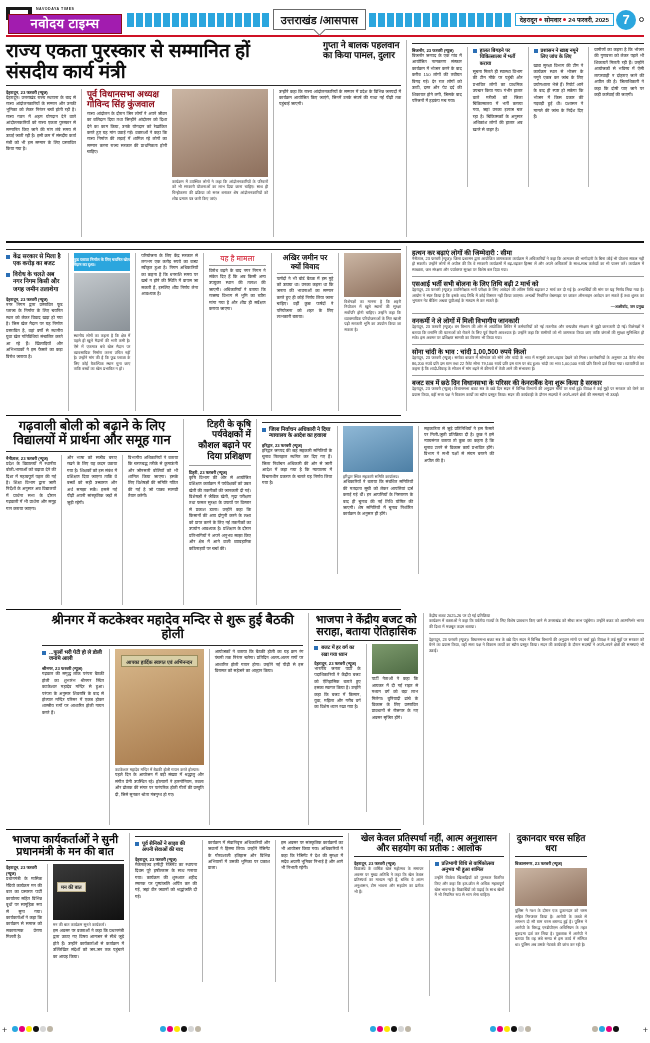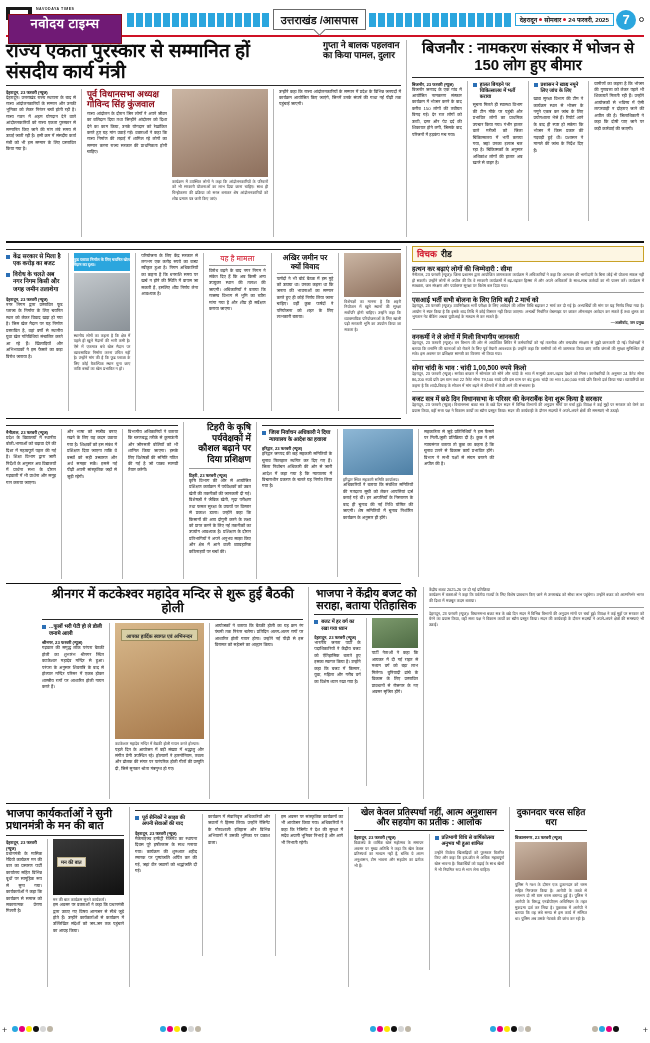--- a/index.html
+++ b/index.html
@@ -11,21 +11,21 @@
     position:relative;
   }
   .page { width:650px; height:1043px; position:relative; padding:0 6px; }
 
   
   .masthead { height:34px; position:relative; display:flex; align-items:center; padding-top:5px; }
   .logo-block { position:relative; width:118px; height:26px; flex:0 0 auto; }
   .logo-corner { position:absolute; left:0; top:0; width:26px; height:13px; background:#1a1a1a; }
   .logo-corner:after{ content:""; position:absolute; left:4px; top:3px; width:18px; height:10px; background:#fff;}
   .logo-eng { position:absolute; left:30px; top:0px; font-size:3.6px; letter-spacing:.5px; color:#222; font-weight:bold; }
-  .logo-main { position:absolute; left:2px; top:7px; width:114px; height:30px; background:#701a75;
+  .logo-main { position:absolute; left:2px; top:7px; width:114px; height:20px; background:#a21caf;
                color:#fff; font-size:13px; font-weight:bold; text-align:center; line-height:18px;
                border:1px solid #8d0a17; letter-spacing:.4px; }
   .bar-seg { flex:1 1 auto; height:14px; margin:0 3px;
              background:repeating-linear-gradient(90deg,#2ba6de 0px,#2ba6de 7px,#ffffff 7px,#ffffff 9px); }
   .section-tag { position:relative; flex:0 0 auto; background:#fff; border:1px solid #6b6b6b;
                  padding:2px 7px; font-size:11px; font-weight:bold; color:#1a1a1a; }
   .section-tag:after { content:""; position:absolute; left:50%; bottom:-5px; margin-left:-4px;
                        width:8px; height:8px; background:#fff; border-right:1px solid #6b6b6b;
                        border-bottom:1px solid #6b6b6b; transform:rotate(45deg); }
   .date-box { flex:0 0 auto; border:1px solid #2ba6de; padding:1px 4px; font-size:6.2px;
@@ -136,21 +136,20 @@
         <div class="vline"></div>
         <div class="col">
           <div class="body-txt">उन्होंने कहा कि राज्य आंदोलनकारियों के सम्मान में प्रदेश के विभिन्न जनपदों में कार्यक्रम आयोजित किए जाएंगे, जिनमें उनके संघर्ष की गाथा नई पीढ़ी तक पहुंचाई जाएगी।</div>
         </div>
       </div>
     </div>
 
     <div class="vline"></div>
 
     <div style="width:232px;">
-      <div class="hl hl-c" style="text-align:center;">बिजनौर : नामकरण संस्कार में भोजन से 150 लोग हुए बीमार</div>
       <div class="hr-thin" style="margin:3px 0;"></div>
       <div class="cols" style="height:140px;">
         <div class="col">
           <div class="byline">बिजनौर, 23 फरवरी (न्यूज)</div>
           <div class="body-txt">बिजनौर जनपद के एक गांव में आयोजित नामकरण संस्कार कार्यक्रम में भोजन करने के बाद करीब 150 लोगों की तबीयत बिगड़ गई। देर रात लोगों को उल्टी, दस्त और पेट दर्द की शिकायत होने लगी, जिसके बाद परिजनों में हड़कंप मच गया।</div>
         </div>
         <div class="vline"></div>
         <div class="col">
           <div class="bullet-li" style="font-size:5px;">हालत बिगड़ने पर चिकित्सालय में भर्ती कराया</div>
           <div class="body-txt">सूचना मिलते ही स्वास्थ्य विभाग की टीम मौके पर पहुंची और प्रभावित लोगों का प्राथमिक उपचार किया गया। गंभीर हालत वाले मरीजों को जिला चिकित्सालय में भर्ती कराया गया, जहां उनका इलाज चल रहा है। चिकित्सकों के अनुसार अधिकांश लोगों की हालत अब खतरे से बाहर है।</div>
@@ -210,24 +209,20 @@
         <div class="col">
           <div class="photo ph-port" style="height:44px; width:100%; margin-bottom:2px;"></div>
           <div class="body-txt sm">विशेषज्ञों का मानना है कि शहरी नियोजन में खुले स्थानों की सुरक्षा सर्वोपरि होनी चाहिए। उन्होंने कहा कि व्यावसायिक परियोजनाओं के लिए खाली पड़ी सरकारी भूमि का उपयोग किया जा सकता है।</div>
         </div>
       </div>
     </div>
 
     <div class="vline"></div>
 
     <div style="width:232px;">
-      <div class="box-tan" style="padding:2px 4px; display:flex; gap:4px; align-items:center;">
-        <span class="hl hl-f" style="color:#cf1125;">विचक</span>
-        <span class="hl hl-f">रीड</span>
-      </div>
 
       <div style="margin-top:3px;">
         <div class="hl" style="font-size:6.5px;">हत्थन कर बढ़ाएं लोगों की जिम्मेदारी : सीमा</div>
         <div class="body-txt sm">नैनीताल, 23 फरवरी (न्यूज)। जिला प्रशासन द्वारा आयोजित जागरूकता कार्यक्रम में अधिकारियों ने कहा कि आमजन की भागीदारी के बिना कोई भी योजना सफल नहीं हो सकती। उन्होंने लोगों से अपील की कि वे सरकारी कार्यक्रमों में बढ़-चढ़कर हिस्सा लें और अपने अधिकारों के साथ-साथ कर्तव्यों का भी पालन करें। कार्यक्रम में स्वच्छता, जल संरक्षण और पर्यावरण सुरक्षा पर विशेष बल दिया गया।</div>
       </div>
       <div class="hr-hair" style="margin:3px 0;"></div>
 
       <div>
         <div class="hl" style="font-size:6.5px;">एसआई भर्ती सभी बोलना के लिए तिथि बढ़ी 2 मार्च को</div>
         <div class="body-txt sm">देहरादून, 23 फरवरी (न्यूज)। उपनिरीक्षक भर्ती परीक्षा के लिए आवेदन की अंतिम तिथि बढ़ाकर 2 मार्च कर दी गई है। अभ्यर्थियों की मांग पर यह निर्णय लिया गया है। आयोग ने स्पष्ट किया है कि इसके बाद तिथि में कोई विस्तार नहीं किया जाएगा। अभ्यर्थी निर्धारित वेबसाइट पर जाकर ऑनलाइन आवेदन कर सकते हैं तथा शुल्क का भुगतान नेट बैंकिंग अथवा यूपीआई के माध्यम से कर सकते हैं।</div>
@@ -251,20 +246,21 @@
         <div class="hl" style="font-size:6.5px;">बजट सत्र में छठे दिन विधानसभा के परिसर की केनराबैंक देना शुरू किया है सरकार</div>
         <div class="body-txt sm">देहरादून, 23 फरवरी (न्यूज)। विधानसभा बजट सत्र के छठे दिन सदन में विभिन्न विभागों की अनुदान मांगों पर चर्चा हुई। विपक्ष ने कई मुद्दों पर सरकार को घेरने का प्रयास किया, वहीं सत्ता पक्ष ने विकास कार्यों का ब्यौरा प्रस्तुत किया। सदन की कार्यवाही के दौरान सदस्यों ने अपने-अपने क्षेत्रों की समस्याएं भी उठाईं।</div>
       </div>
     </div>
   </div>
 
   <div class="rule-blk1" style="margin:4px 0 3px; width:395px;"></div>
 
   <div style="display:flex; gap:5px; margin-top:2px;">
     <div style="width:172px;">
+      <div class="hl hl-d" style="text-align:center;">गढ़वाली बोली को बढ़ाने के लिए विद्यालयों में प्रार्थना और समूह गान</div>
       <div class="hr-thin" style="margin:3px 0;"></div>
       <div class="cols" style="height:150px;">
         <div class="col">
           <div class="byline">नैनीताल, 23 फरवरी (न्यूज)</div>
           <div class="body-txt">प्रदेश के विद्यालयों में स्थानीय बोली-भाषाओं को बढ़ावा देने की दिशा में महत्वपूर्ण पहल की गई है। शिक्षा विभाग द्वारा जारी निर्देशों के अनुसार अब विद्यालयों में प्रार्थना सभा के दौरान गढ़वाली में भी प्रार्थना और समूह गान कराया जाएगा।</div>
         </div>
         <div class="vline"></div>
         <div class="col">
           <div class="body-txt">और भाषा को सजीव बनाए रखने के लिए यह कदम उठाया गया है। शिक्षकों को इस संबंध में प्रशिक्षण दिया जाएगा ताकि वे बच्चों को सही उच्चारण और अर्थ समझा सकें। इससे नई पीढ़ी अपनी सांस्कृतिक जड़ों से जुड़ी रहेगी।</div>
         </div>
@@ -361,21 +357,21 @@
       <div class="body-txt sm">कार्यक्रम में वक्ताओं ने कहा कि पर्वतीय राज्यों के लिए विशेष प्रावधान किए जाने से उत्तराखंड को सीधा लाभ पहुंचेगा। उन्होंने बजट को आत्मनिर्भर भारत की दिशा में मजबूत कदम बताया।</div>
       <div class="hr-hair" style="margin:3px 0;"></div>
       <div class="body-txt sm">देहरादून, 23 फरवरी (न्यूज)। विधानसभा बजट सत्र के छठे दिन सदन में विभिन्न विभागों की अनुदान मांगों पर चर्चा हुई। विपक्ष ने कई मुद्दों पर सरकार को घेरने का प्रयास किया, वहीं सत्ता पक्ष ने विकास कार्यों का ब्यौरा प्रस्तुत किया। सदन की कार्यवाही के दौरान सदस्यों ने अपने-अपने क्षेत्रों की समस्याएं भी उठाईं।</div>
     </div>
   </div>
 
   <div class="rule-blk1" style="margin:4px 0 3px; width:395px;"></div>
 
   <div style="display:flex; gap:5px; margin-top:2px;">
     <div style="width:118px;">
-      <div class="hl hl-e" style="">भाजपा कार्यकर्ताओं ने सुनी प्रधानमंत्री के मन की बात</div>
+      <div class="hl hl-e" style="text-align:center;">भाजपा कार्यकर्ताओं ने सुनी प्रधानमंत्री के मन की बात</div>
       <div class="hr-thin" style="margin:3px 0;"></div>
       <div class="cols" style="height:148px;">
         <div class="col" style="max-width:36px;">
           <div class="byline">देहरादून, 23 फरवरी (न्यूज)</div>
           <div class="body-txt">प्रधानमंत्री के मासिक रेडियो कार्यक्रम मन की बात का प्रसारण पार्टी कार्यालय सहित विभिन्न बूथों पर सामूहिक रूप से सुना गया। कार्यकर्ताओं ने कहा कि कार्यक्रम से समाज को सकारात्मक प्रेरणा मिलती है।</div>
         </div>
         <div class="vline"></div>
         <div class="col">
           <div class="photo ph-dark" style="height:56px; width:100%; position:relative;">
             <div style="position:absolute; left:4px; top:18px; background:#e8e2d2; border:1px solid #b9ad88; font-size:5px; padding:1px 3px; color:#222; font-weight:bold;">मन की बात</div>

